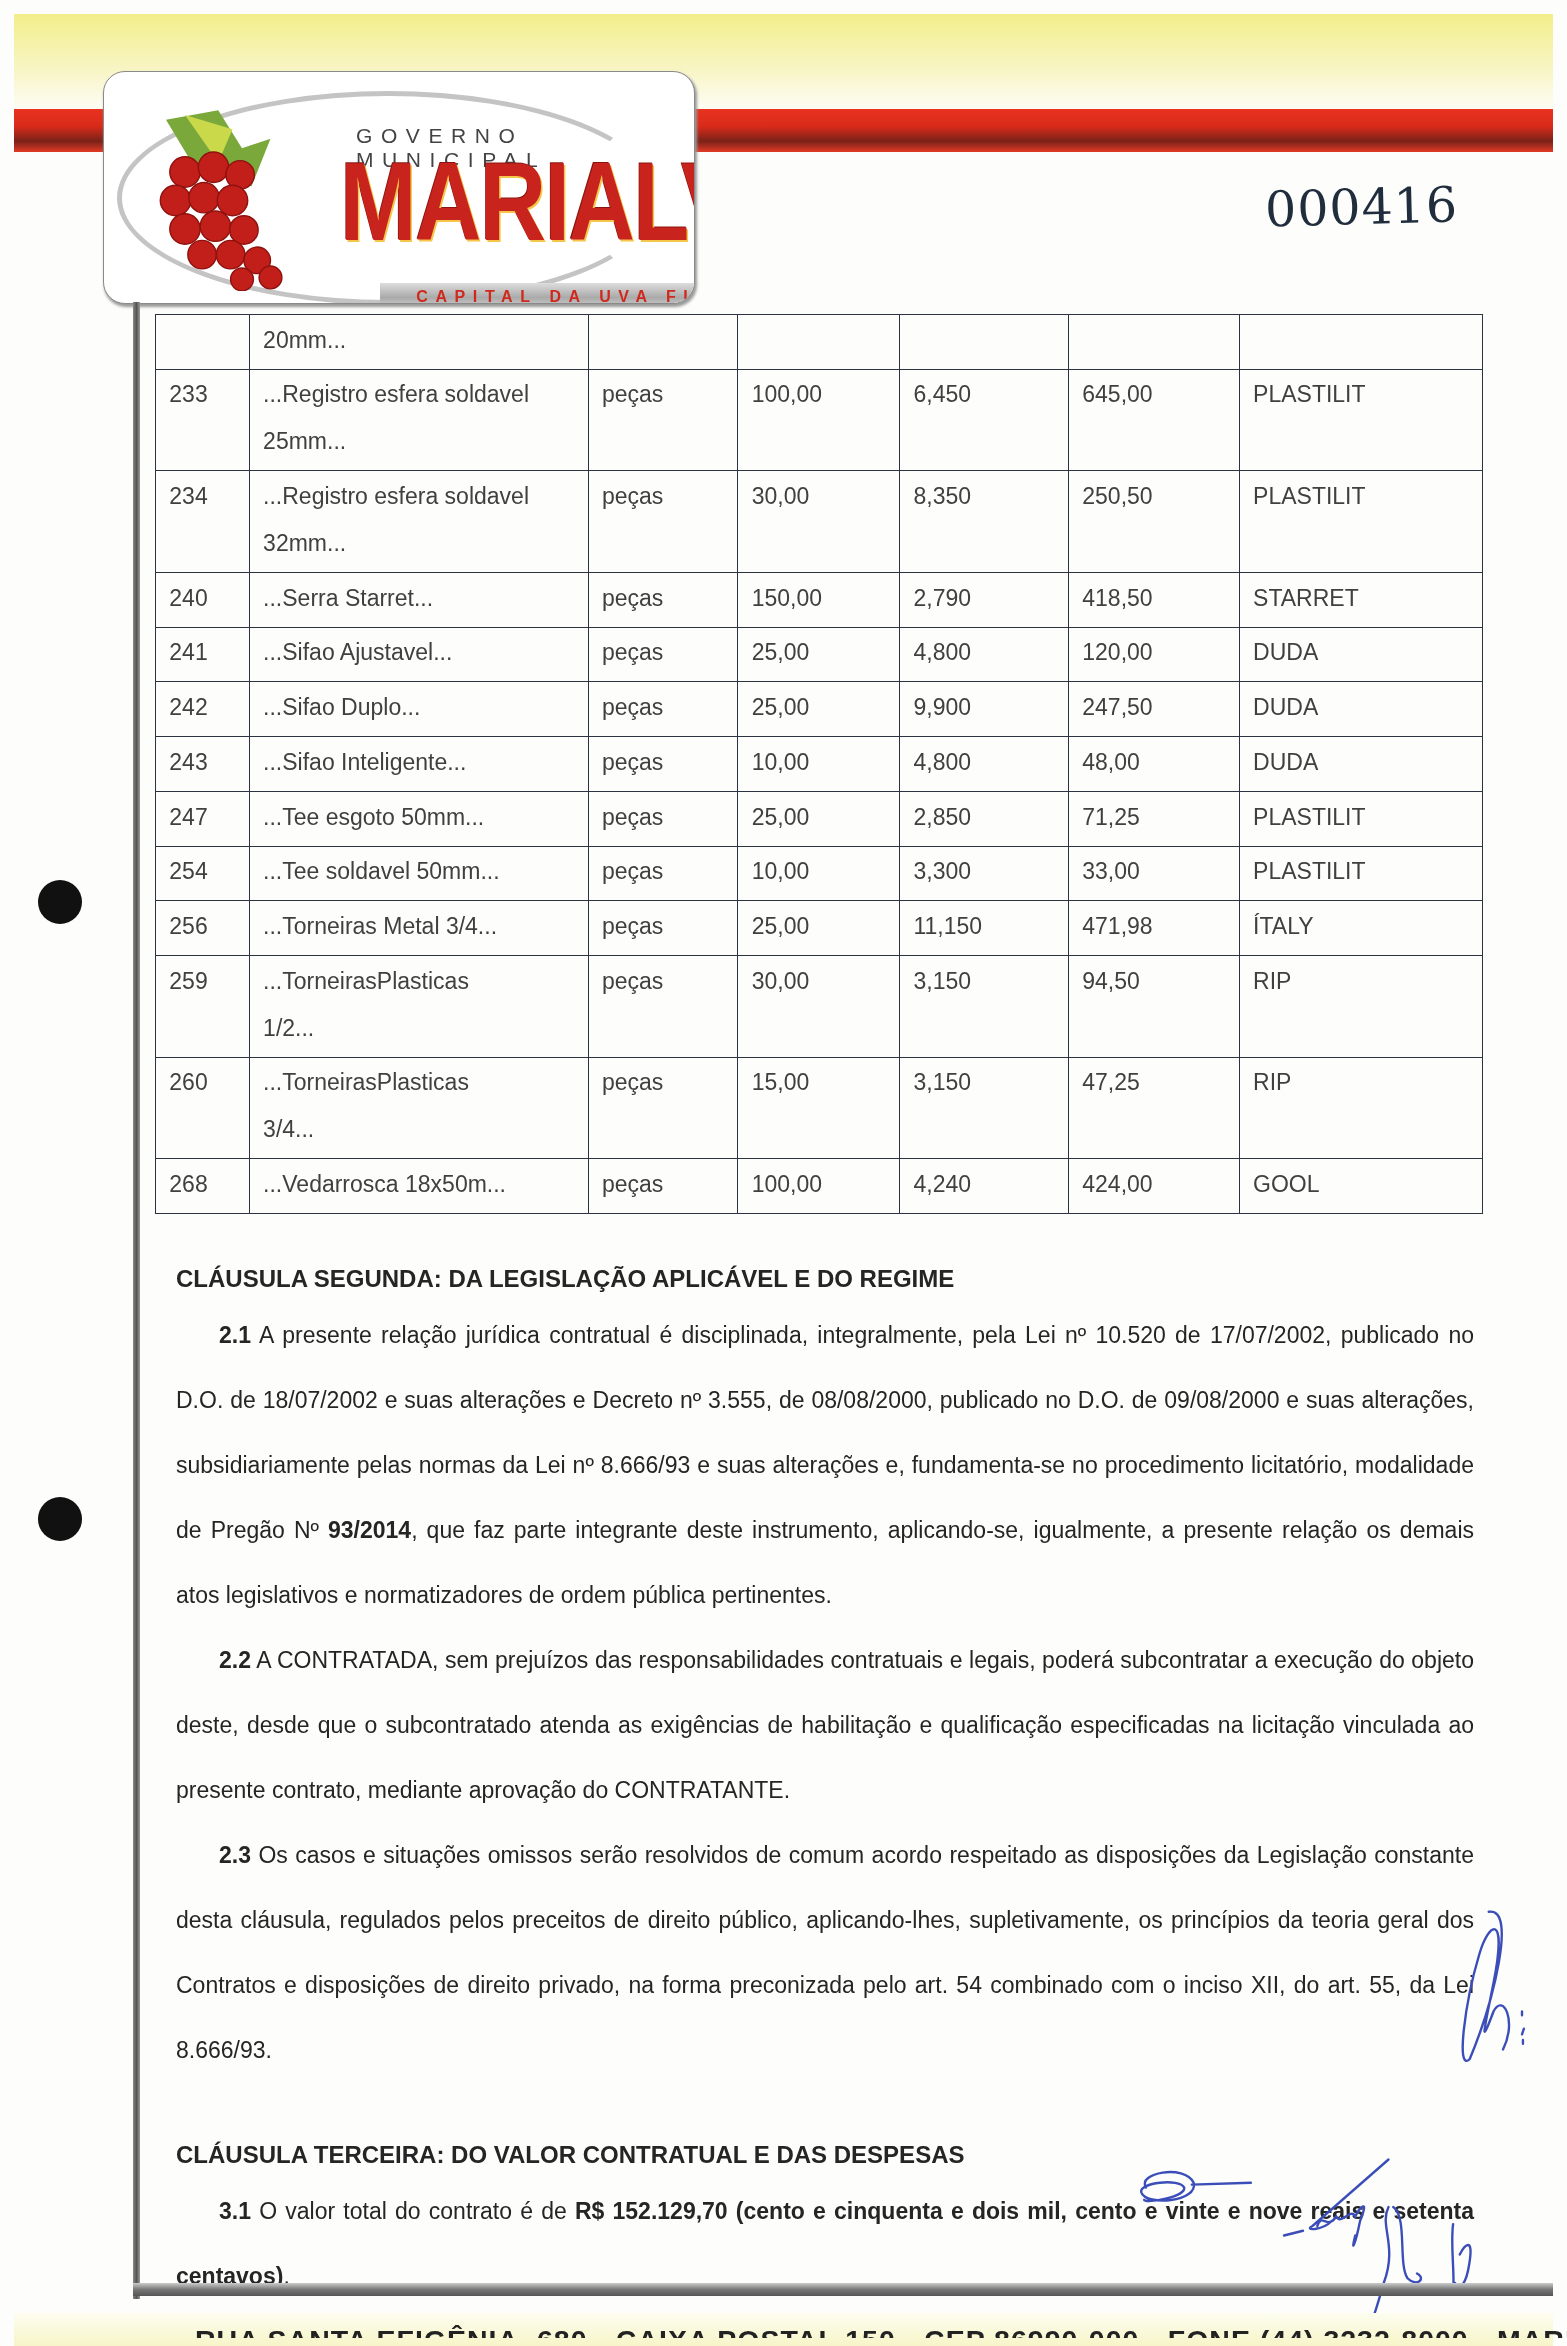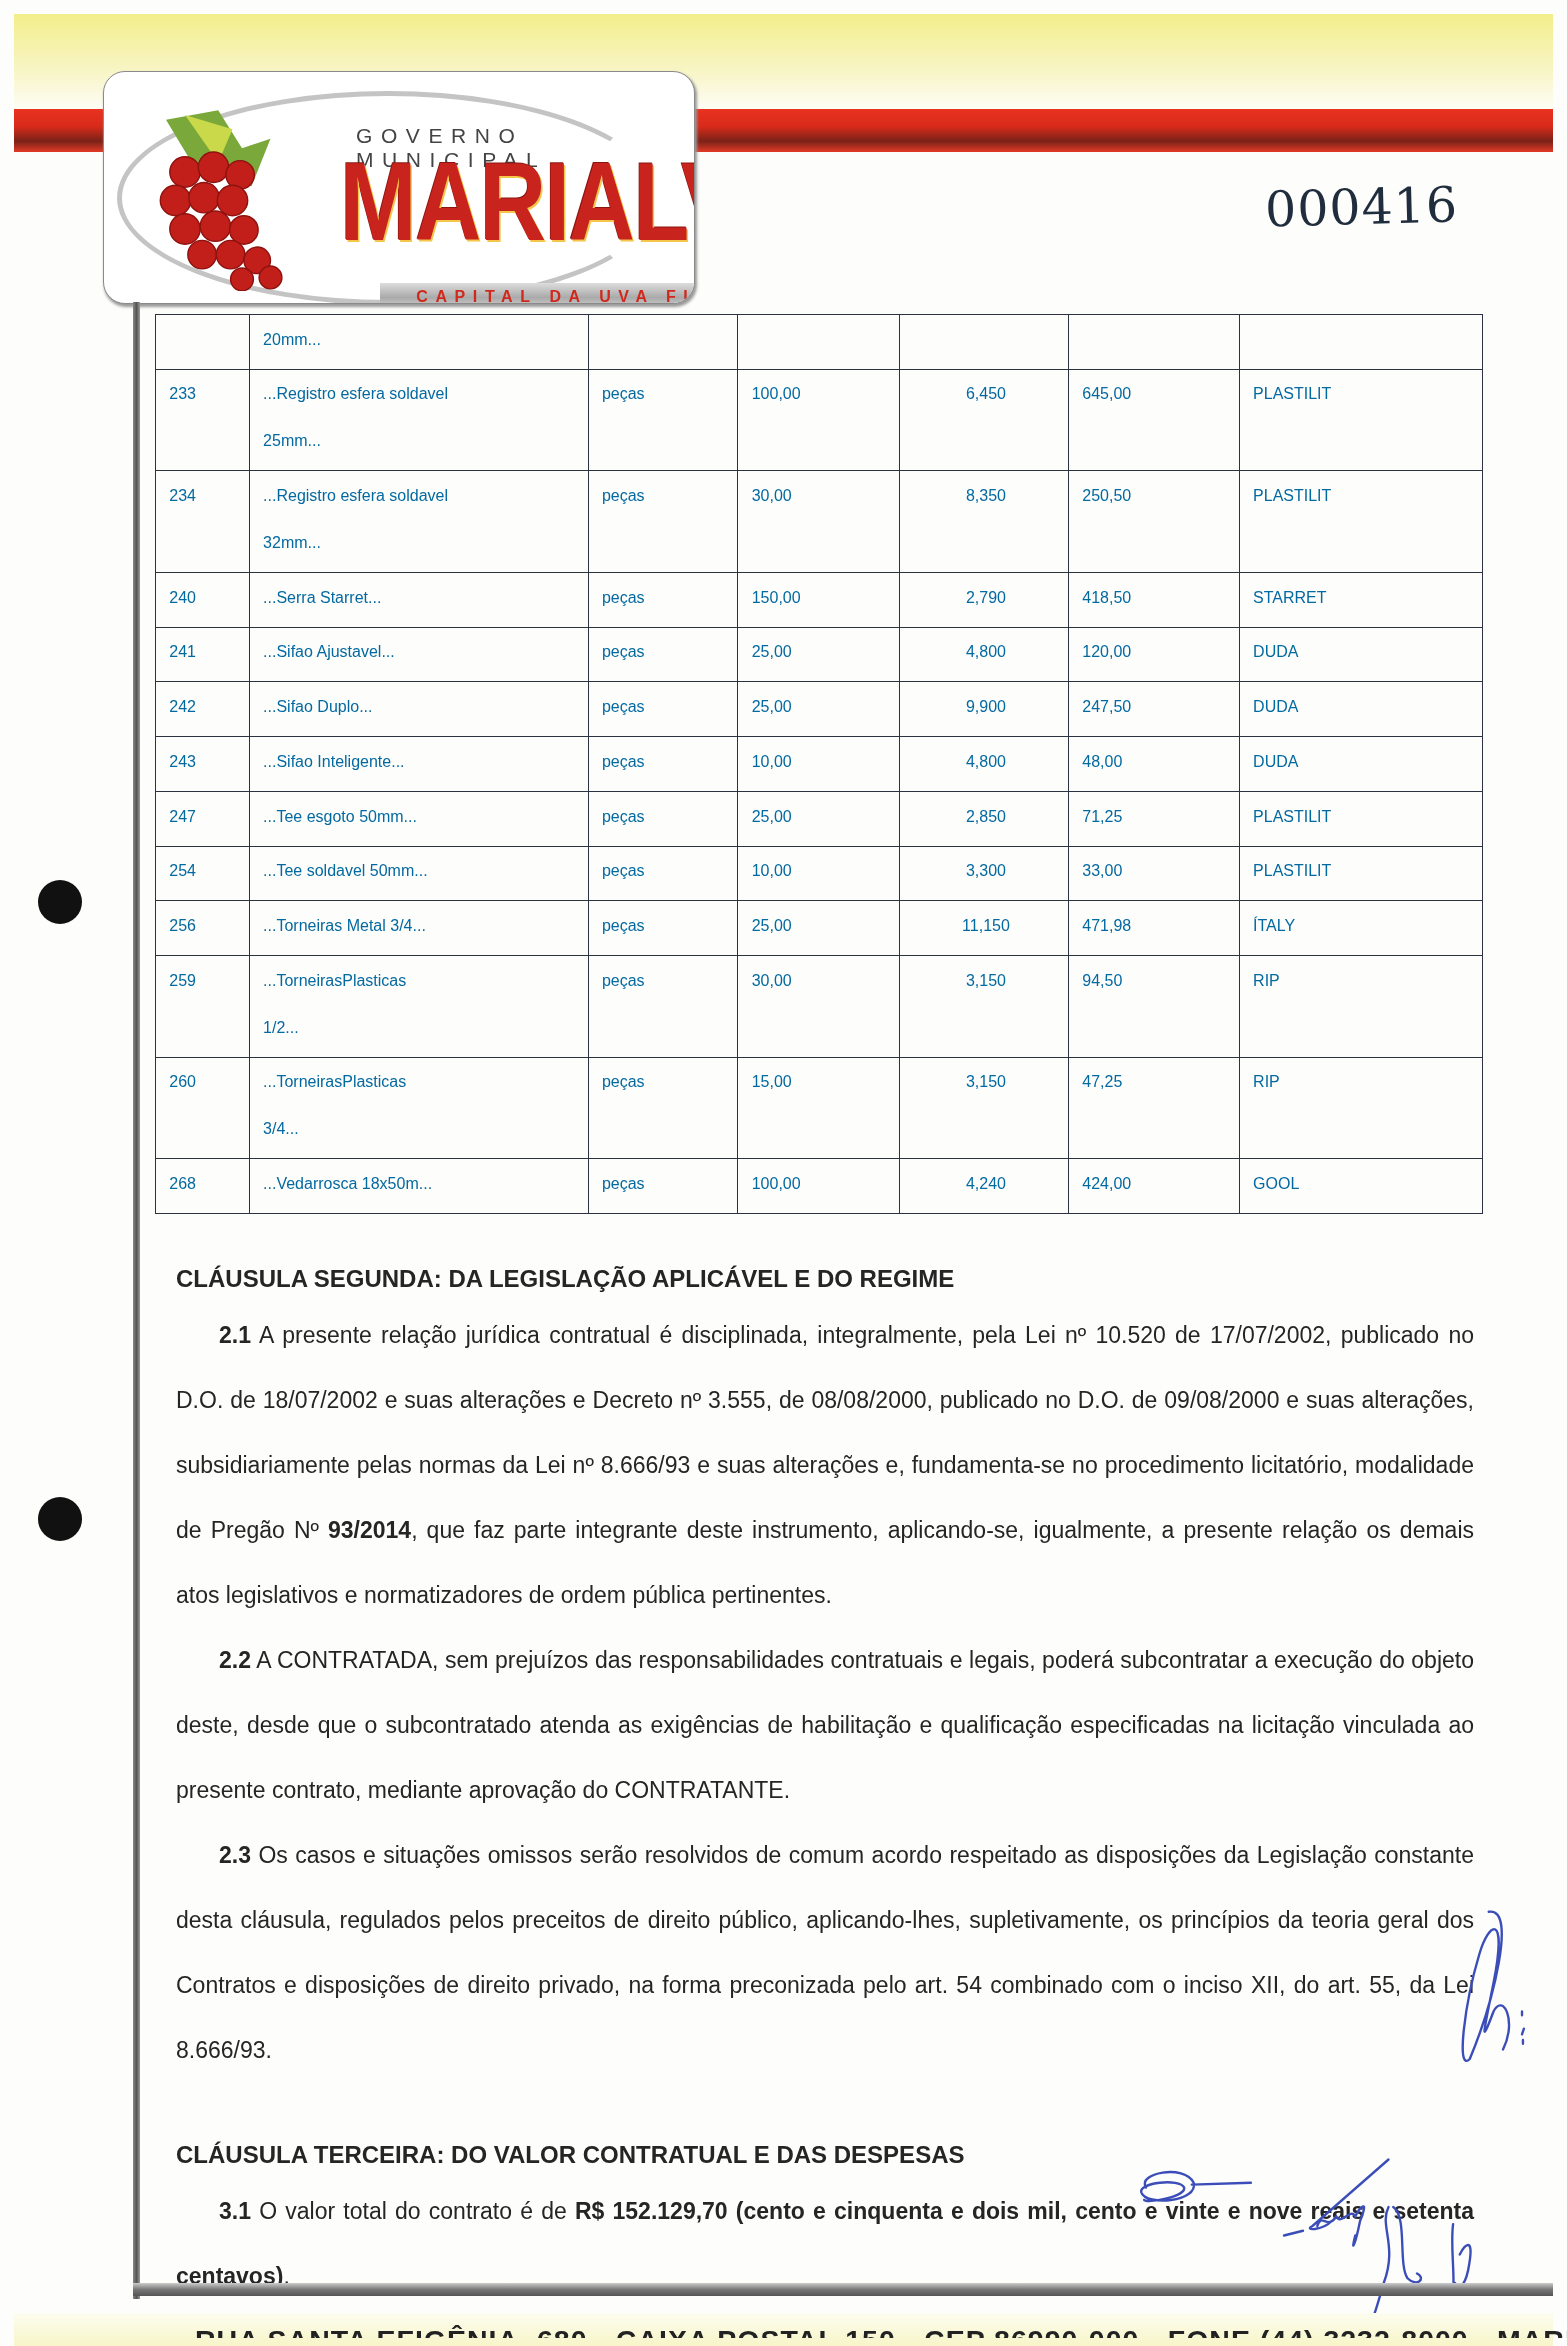--- a/index.html
+++ b/index.html
@@ -10,28 +10,28 @@
   .swoosh { position:absolute; left:13.3px; top:19px; width:533px; height:204px; border:5.7px solid #b9b9b9; border-color:#c4c4c4 transparent #c4c4c4 #c4c4c4; border-radius:50%; }
   .grapes { position:absolute; left:24px; top:38px; width:171px; height:181px; }
   .gov-label { position:absolute; left:252px; top:52px; font-size:21px; letter-spacing:8.6px; color:#444; }
   .brand { position:absolute; left:236px; top:74px; font-size:112px; font-weight:bold; color:#c8231d; letter-spacing:-1.9px; line-height:1; transform:scaleX(0.82); transform-origin:left top; text-shadow:1.9px 1.9px 0 #f4c64a, -1px -1px 0 #8a1510; }
   .tagline { position:absolute; left:276px; top:211px; width:390px; height:28.5px; background:linear-gradient(#ddd,#aaa,#ddd); }
   .tagline span { display:block; font-size:16px; letter-spacing:7.6px; font-weight:bold; color:#d0281c; text-align:center; line-height:27px; }
   .doc-number { position:absolute; left:1265px; top:179px; font-family:"DejaVu Serif", serif; font-size:49px; color:#1f2d3d; letter-spacing:1px; transform:rotate(-1.5deg); }
   .frame-left { position:absolute; left:133px; top:302px; width:6.7px; height:1997px; background:linear-gradient(90deg,#888,#555,#999); }
   .frame-bottom { position:absolute; left:133px; top:2283px; width:1420px; height:13.3px; background:linear-gradient(#ccc,#777 50%,#555); }
   .hole { position:absolute; width:44px; height:44px; border-radius:50%; background:#111; }
-  table.items { position:absolute; left:155px; top:314px; border-collapse:collapse; font-size:16px; color:#0369a1; }
+  table.items { position:absolute; left:155px; top:314px; border-collapse:collapse; font-size:23px; color:#404040; }
   table.items td { border:1.9px solid #2c3340; vertical-align:top; padding:6.7px 9.5px 0 13.3px; line-height:48px; }
   table.items td .line { display:block; height:47px; line-height:36px; }
   td.c-num { width:70px; }
   td.c-desc { width:315px; }
   td.c-unit { width:126px; }
   td.c-qty { width:138px; }
-  td.c-price { width:145px;text-align:center; }
+  td.c-price { width:145px; }
   td.c-total { width:147px; }
   td.c-brand { width:219px;margin-left:28px; }
   tr.single td { height:41px; }
   tr.double td { height:87px; }
   .just { display:flex; justify-content:space-between; }
   .content { position:absolute; left:176px; top:1255px; width:1298px; font-size:23px; color:#252525; }
   .content h2 { margin:0; font-size:24px; font-weight:bold; height:48px; line-height:48px; }
   .content p { margin:0; line-height:65px; text-align:justify; text-indent:43px; }
   .content .gap { height:48px; }
   .content b { font-weight:bold; }

